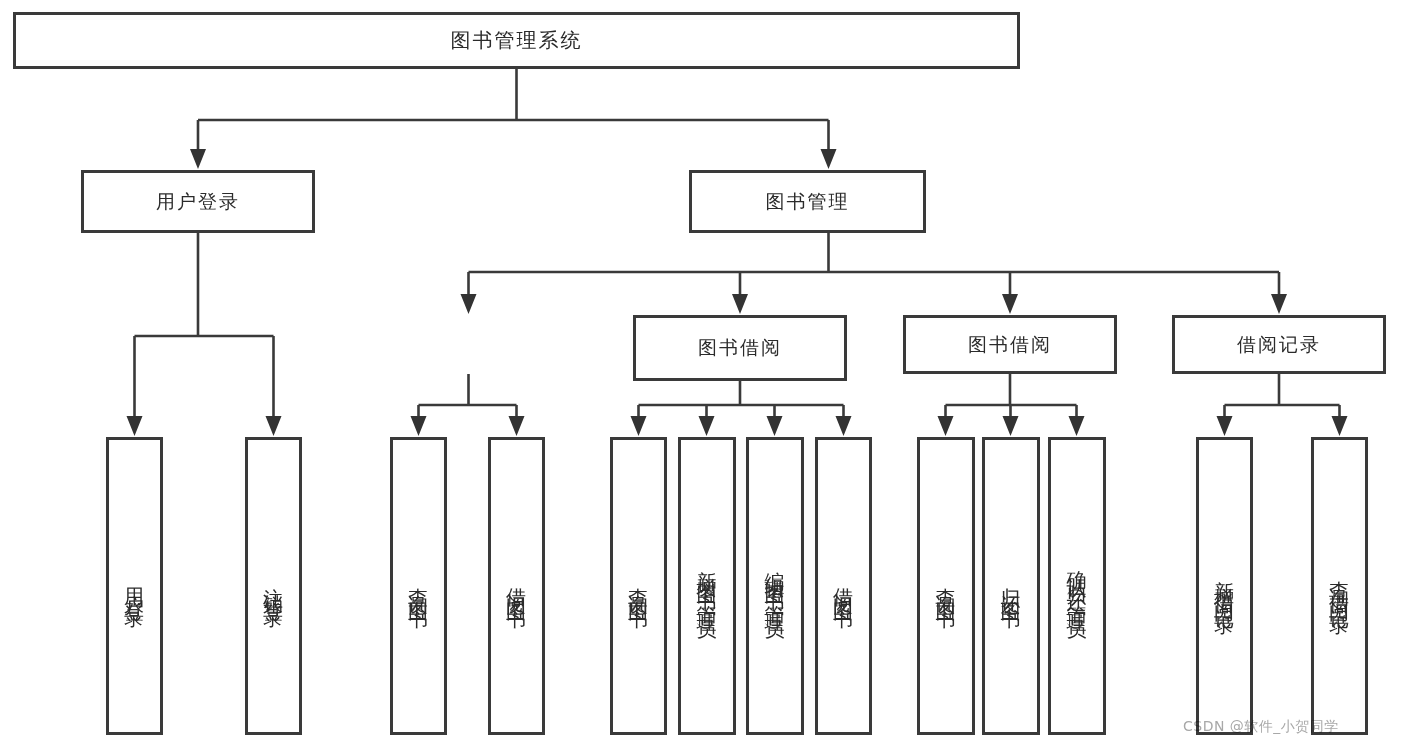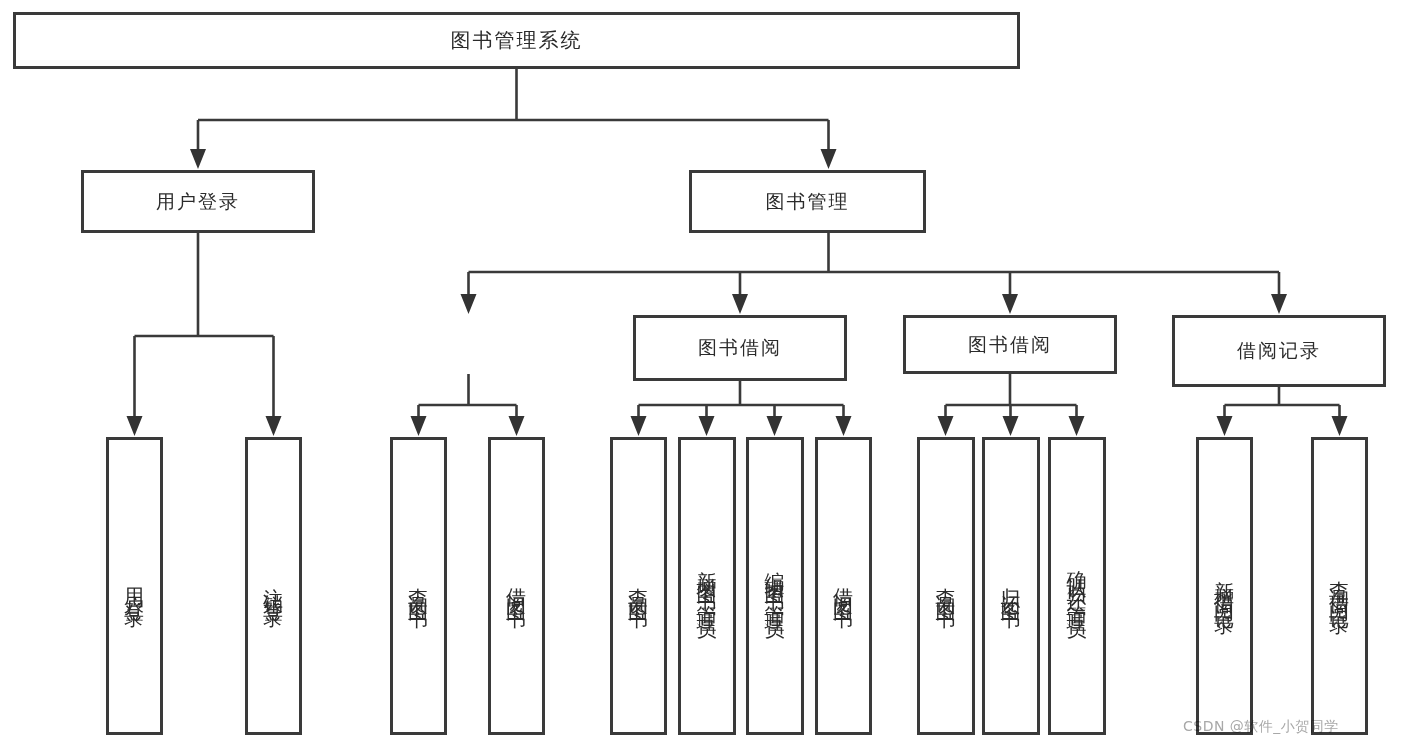--- a/index.html
+++ b/index.html
@@ -97,21 +97,21 @@
       M1216.5 416h16l-8 20z M1331.5 416h16l-8 20z"></path>
   </svg>
 
   <div class="node h root-node" style="left:13px; top:12px; width:1007px; height:57px;">图书管理系统</div>
 
   <div class="node h" style="left:81px; top:170px; width:234px; height:63px;">用户登录</div>
   <div class="node h" style="left:678px; top:170px; width:237px; height:63px;margin-left:11px;">图书管理</div>
 
   <div class="node h" style="left:633px; top:315px; width:214px; height:66px;">图书借阅</div>
   <div class="node h" style="left:903px; top:315px; width:214px; height:59px;">图书借阅</div>
-  <div class="node h" style="left:1172px; top:315px; width:214px; height:72px;">借阅记录</div>
+  <div class="node h" style="left:1172px; top:315px; width:214px; height:59px;">借阅记录</div>
 
   <div class="node v" style="left:106px; top:437px; width:57px; height:298px;">用户登录</div>
   <div class="node v" style="left:245px; top:437px; width:57px; height:298px;">注销登录</div>
 
   <div class="node v" style="left:390px; top:437px; width:57px; height:298px;">查询图书</div>
   <div class="node v" style="left:488px; top:437px; width:57px; height:298px;">借阅图书</div>
 
   <div class="node v" style="left:610px; top:437px; width:57px; height:298px;">查询图书</div>
   <div class="node v" style="left:678px; top:437px; width:58px; height:298px;">新增图书（管理员）</div>
   <div class="node v" style="left:746px; top:437px; width:58px; height:298px;">编辑图书（管理员）</div>

